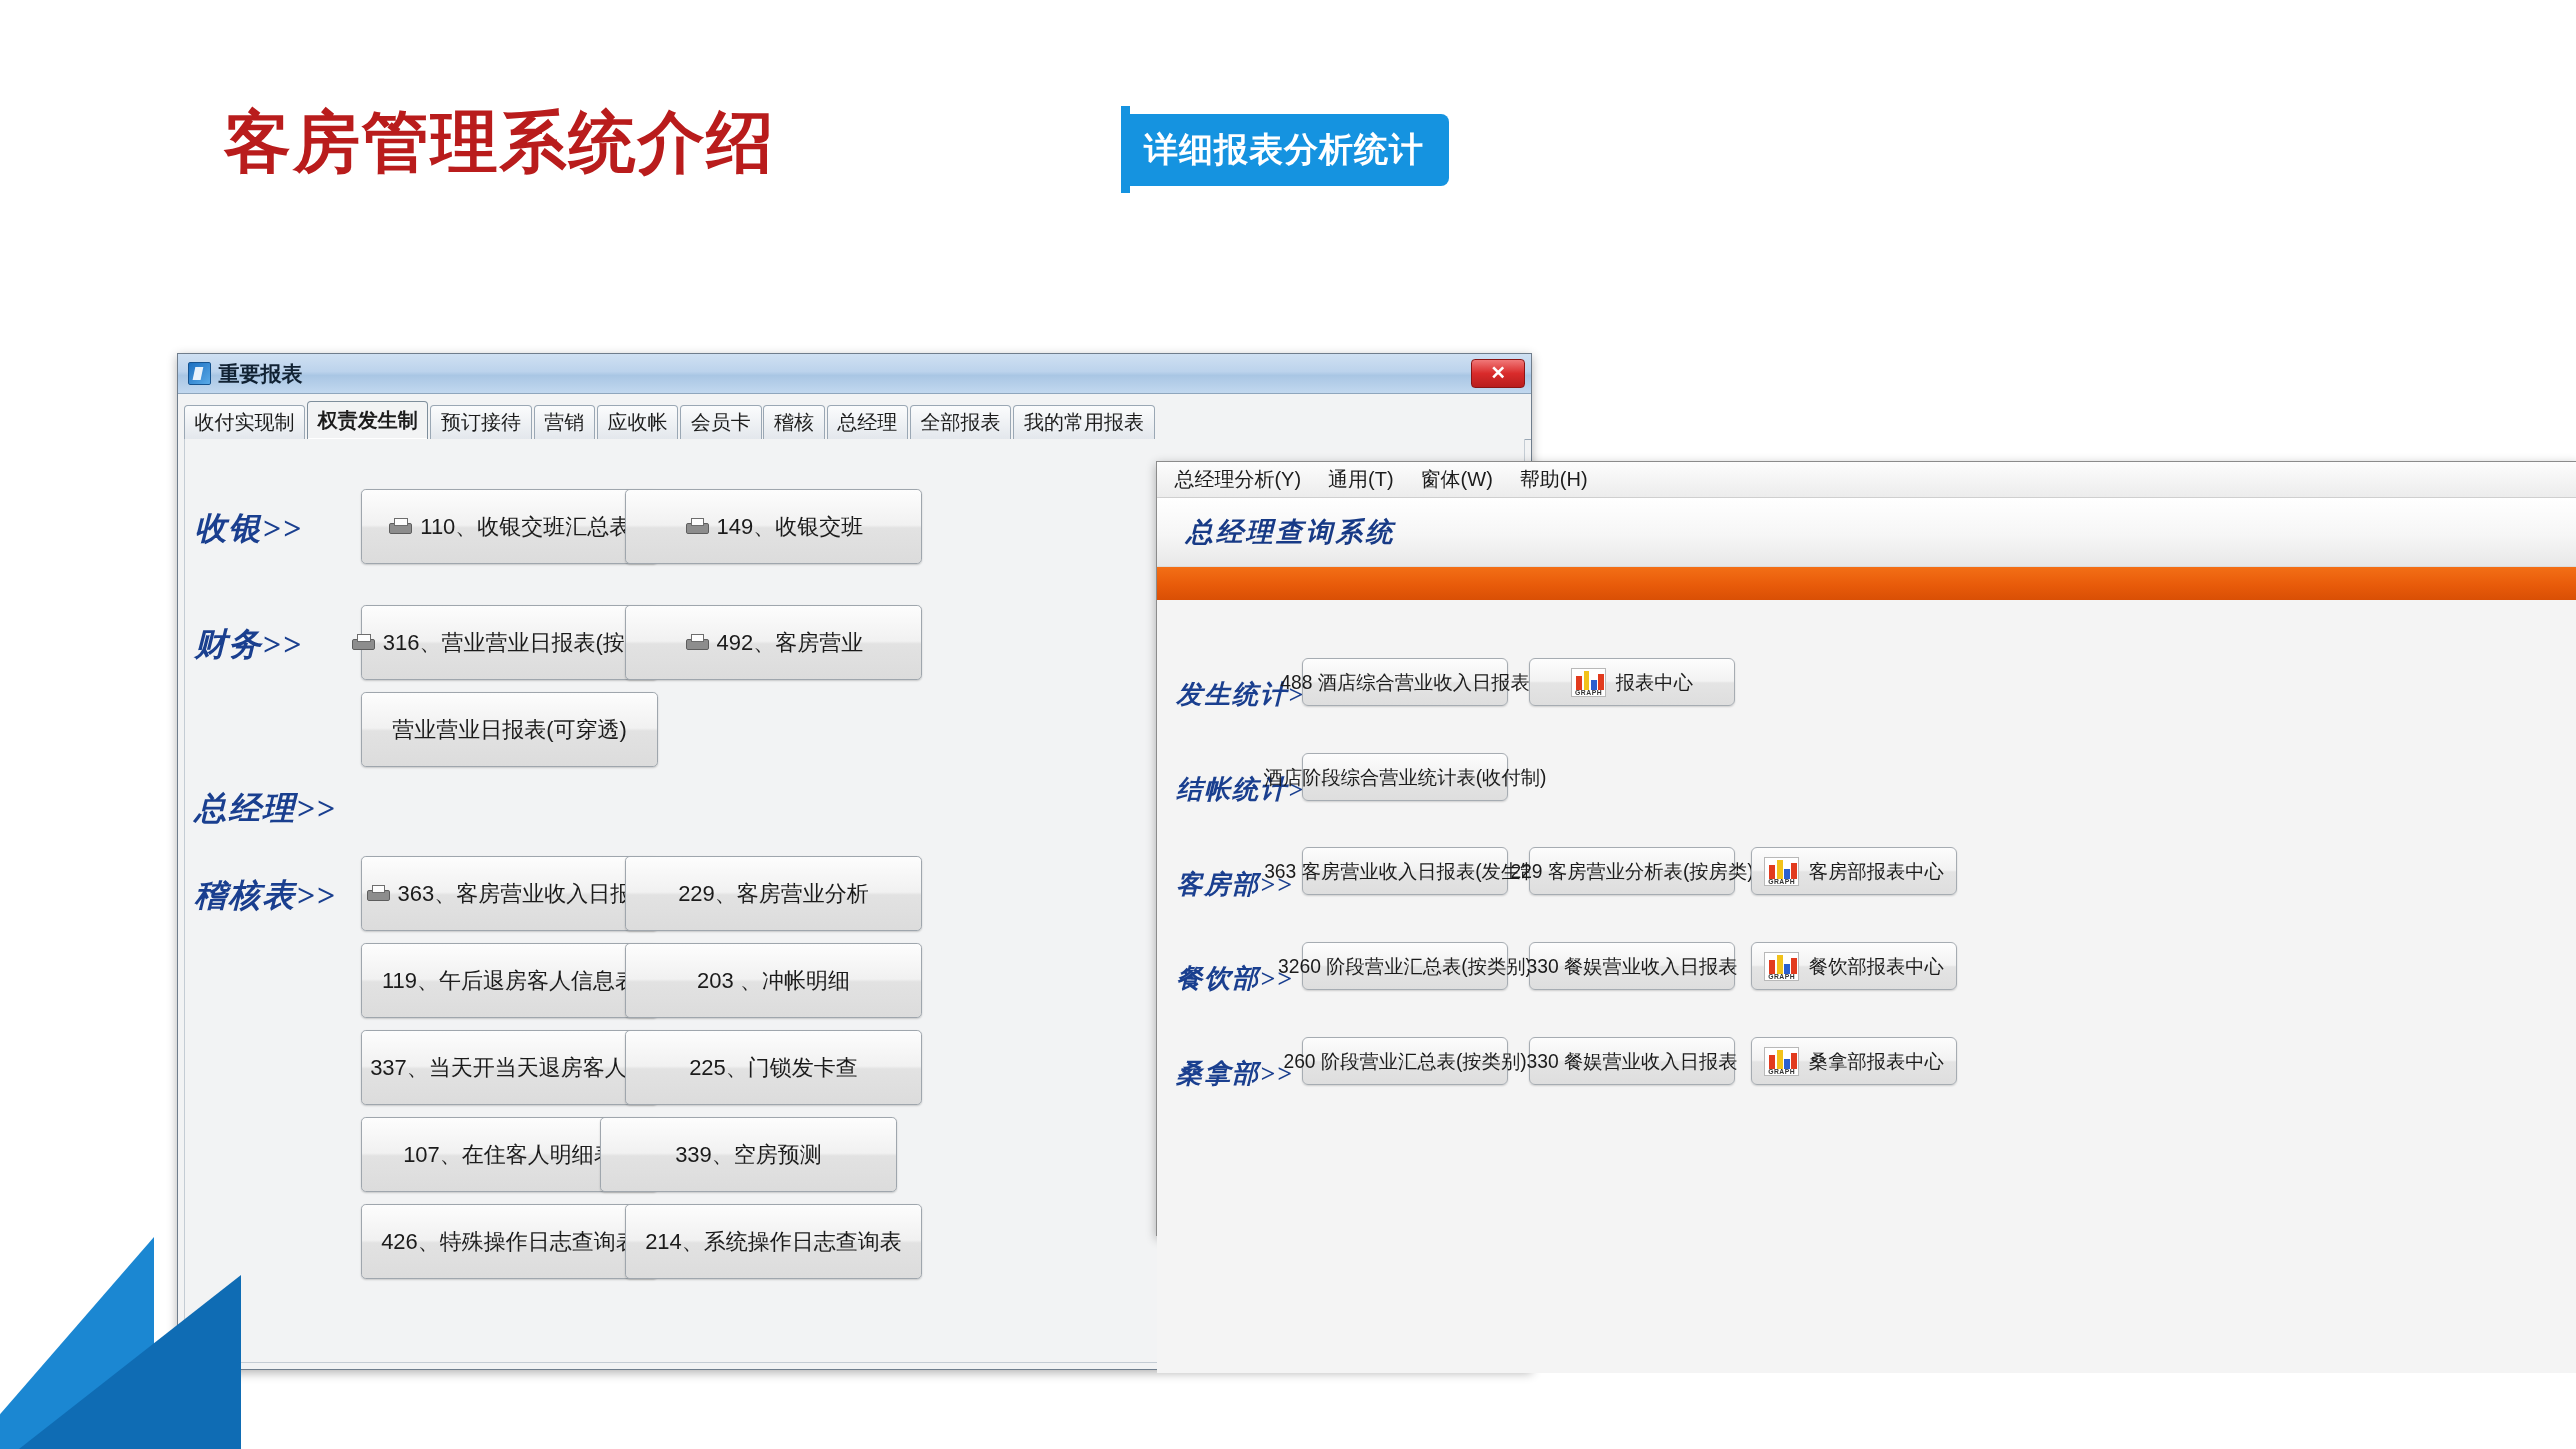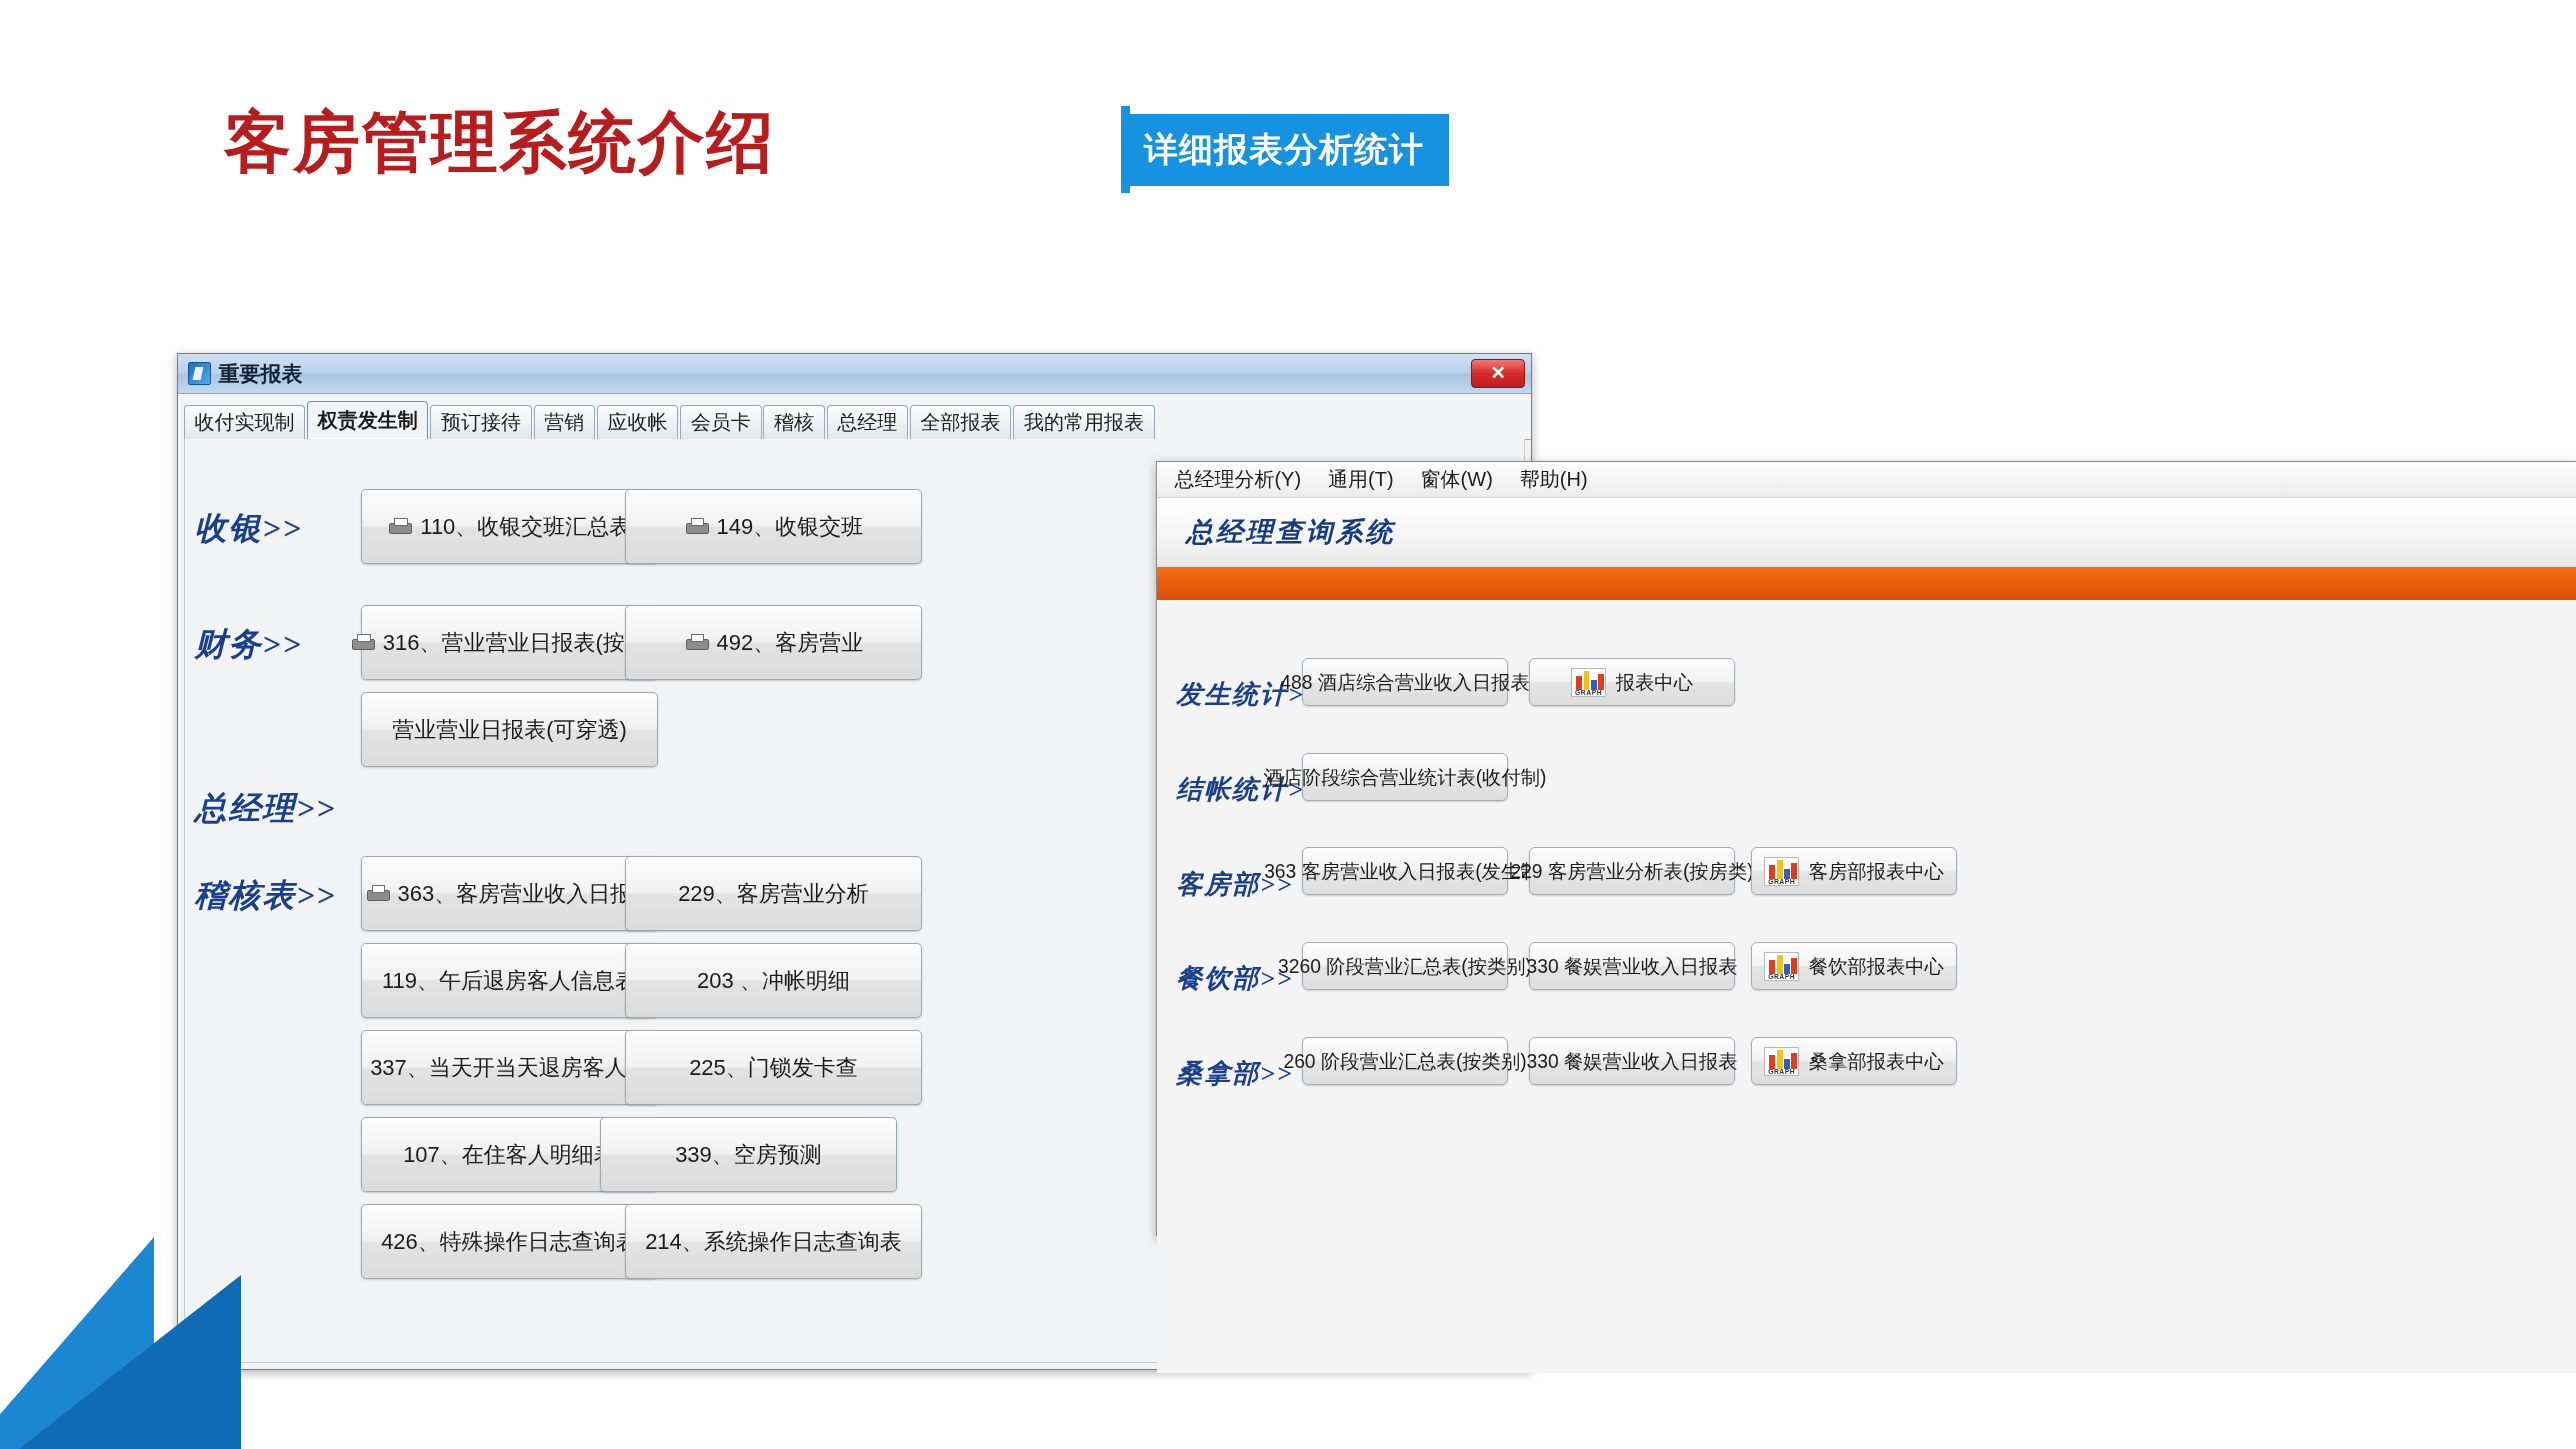--- a/index.html
+++ b/index.html
@@ -27,20 +27,21 @@
   }
   .title-badge {
     position: absolute;
     left: 1121px; top: 114px;
     height: 72px;
     background: #1593e0;
     display: flex;
     align-items: center;
     padding: 0 25px 0 23px;
     white-space: nowrap;
+    border-radius: 8px;
   }
   .title-badge span {
     color: #ffffff;
     font-size: 34px;
     font-weight: bold;
     letter-spacing: 1px;
   }
   .badge-bar {
     position: absolute;
     left: 1121px; top: 106px;

